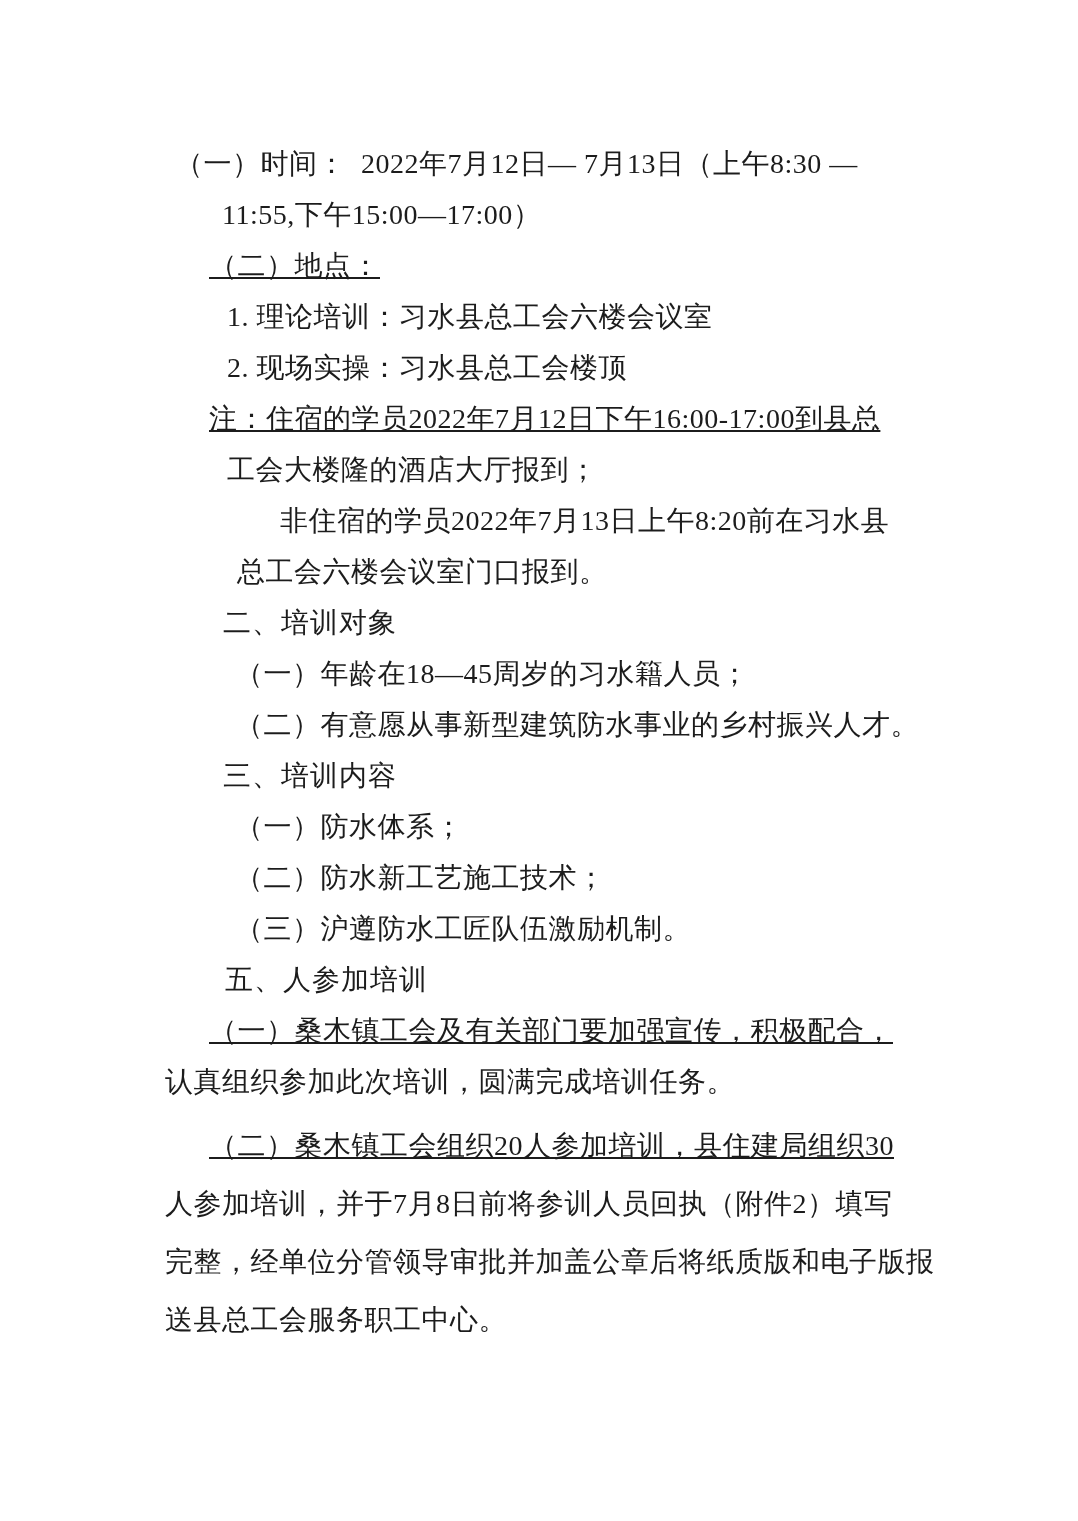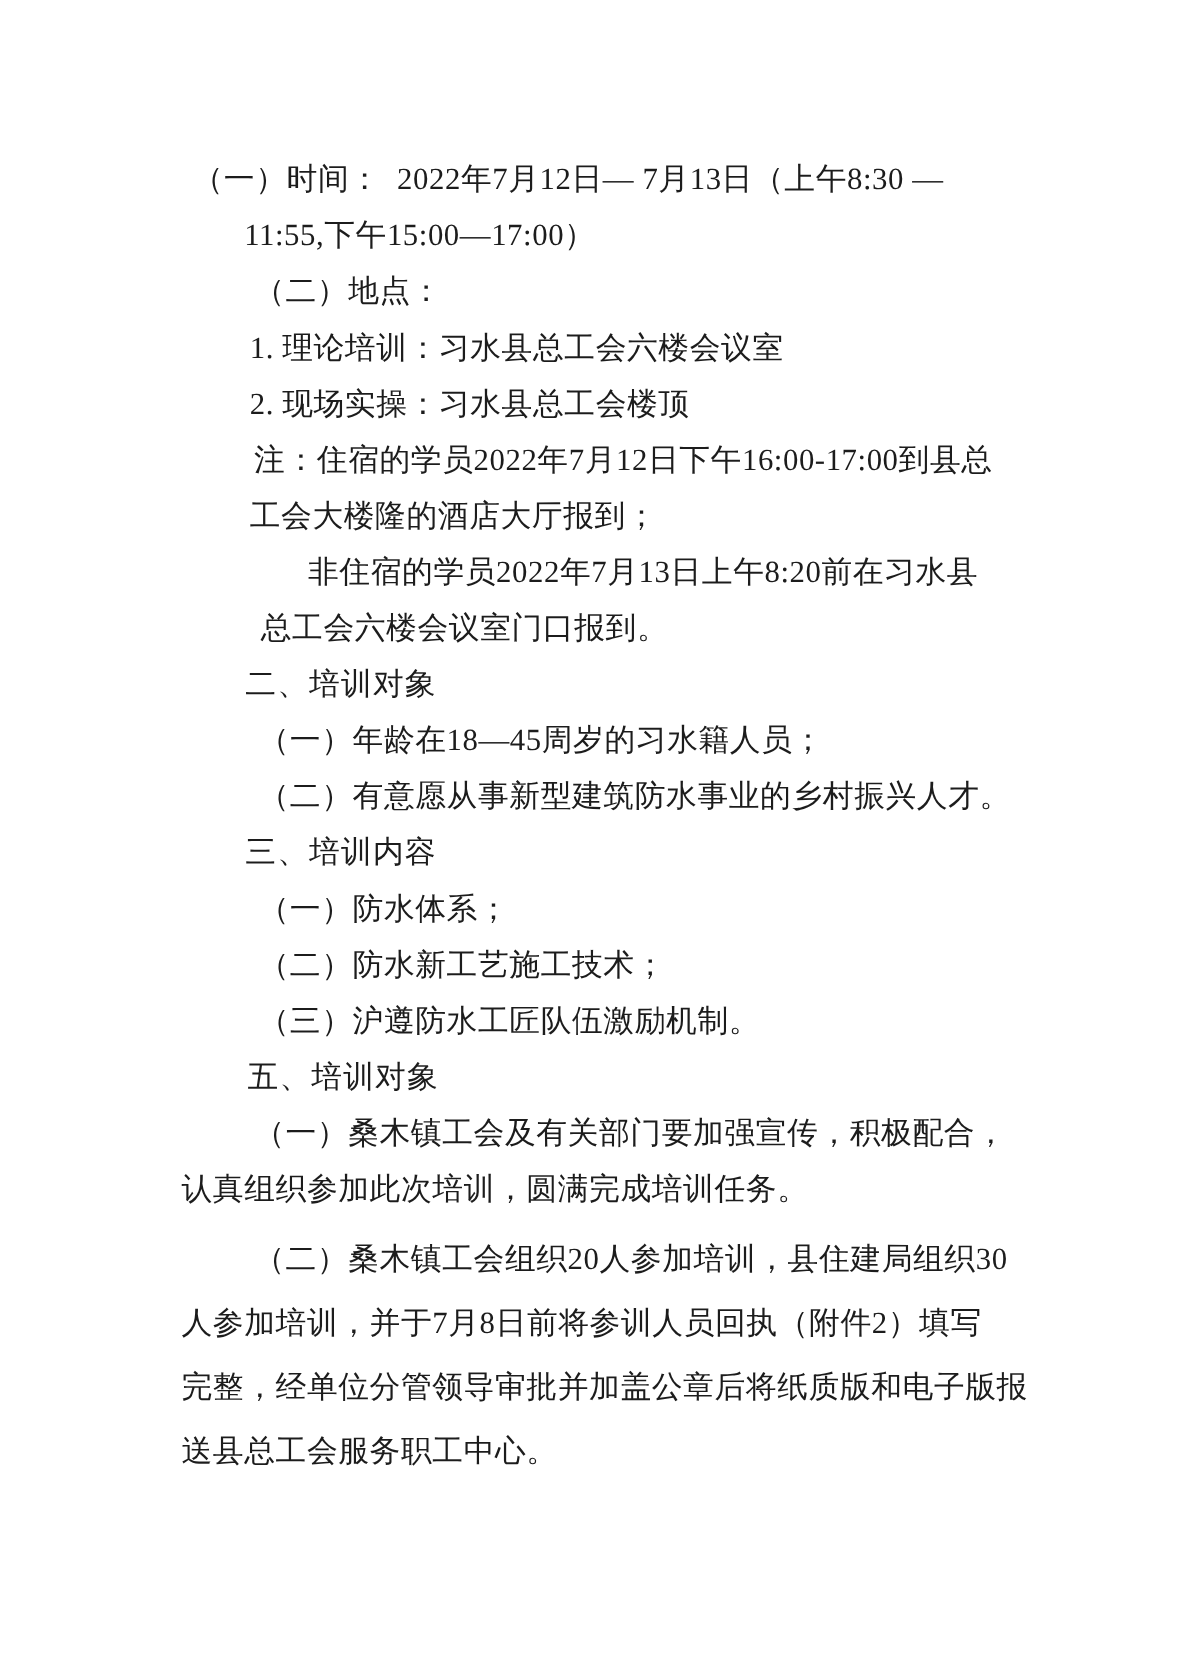--- a/index.html
+++ b/index.html
@@ -33,21 +33,21 @@
   }
   .ln.tall {
     line-height: 58px;
     height: 58px;
   }
   .ln.mt { margin-top: 10px; }
   .hd { font-weight: 400; letter-spacing: 1px; }
   
   .iA { margin-left: 10px; }
   .iB { margin-left: 57px; }
-  .iC { margin-left: 66px; }
+  .iC { margin-left: 44px; text-decoration: underline; }
   .iD { margin-left: 62px; }
   .iE { margin-left: 115px; }
   .iF { margin-left: 72px; }
   .iG { margin-left: 58px; }
   .iH { margin-left: 70px; }
   .iI { margin-left: 60px; }
   .i0 { margin-left: 0; }
 </style>
 </head>
 <body>
@@ -63,21 +63,21 @@
     <p class="ln iD">工会大楼隆的酒店大厅报到；</p>
     <p class="ln iE">非住宿的学员2022年7月13日上午8:20前在习水县</p>
     <p class="ln iF">总工会六楼会议室门口报到。</p>
     <p class="ln iG hd">二、培训对象</p>
     <p class="ln iH">（一）年龄在18—45周岁的习水籍人员；</p>
     <p class="ln iH">（二）有意愿从事新型建筑防水事业的乡村振兴人才。</p>
     <p class="ln iG hd">三、培训内容</p>
     <p class="ln iH">（一）防水体系；</p>
     <p class="ln iH">（二）防水新工艺施工技术；</p>
     <p class="ln iH">（三）沪遵防水工匠队伍激励机制。</p>
-    <p class="ln iI hd">五、培训对象</p>
+    <p class="ln iI hd">五、人参加培训</p>
     <p class="ln iC">（一）桑木镇工会及有关部门要加强宣传，积极配合，</p>
     <p class="ln i0">认真组织参加此次培训，圆满完成培训任务。</p>
     <p class="ln iC tall mt">（二）桑木镇工会组织20人参加培训，县住建局组织30</p>
     <p class="ln i0 tall">人参加培训，并于7月8日前将参训人员回执（附件2）填写</p>
     <p class="ln i0 tall">完整，经单位分管领导审批并加盖公章后将纸质版和电子版报</p>
     <p class="ln i0 tall">送县总工会服务职工中心。</p>
   </div>
 </div>
 
 </body></html>

